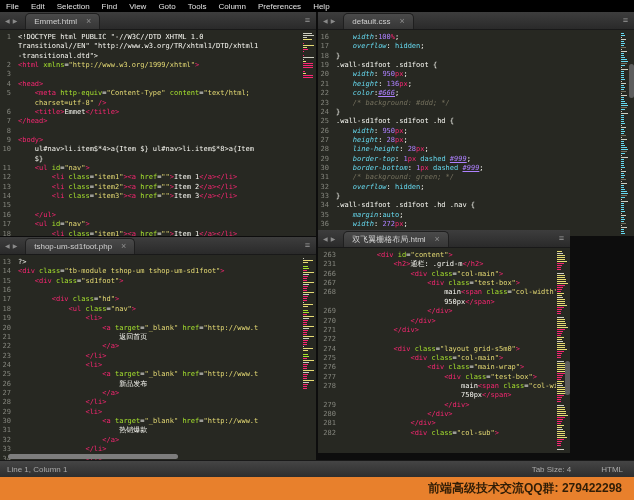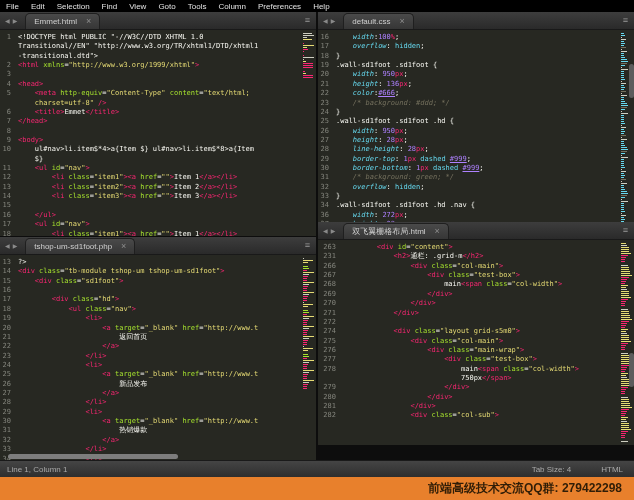--- a/index.html
+++ b/index.html
@@ -9,21 +9,21 @@
   
   .menubar { position:absolute; top:0; left:0; right:0; height:12px; background:#000;
              display:flex; align-items:center; }
   .menu-item { color:#e3e3e3; font-size:8px; padding:0 6px; cursor:default; }
 
   
   .pane { position:absolute; background:#272822; }
   #p0 { left:0;   top:12px;  width:316px; height:224px; }
   #p1 { left:318px; top:12px;  width:316px; height:224px; }
   #p2 { left:0;   top:237px; width:316px; height:223px; }
-  #p3 { left:318px; top:222px; width:316px; height:223px; }
+  #p3 { left:318px; top:230px; width:252px; height:223px; }
 
   .tabbar { position:absolute; top:0; left:0; right:0; height:18px;
             background:linear-gradient(#3d3d3d,#2a2a2a); border-bottom:1px solid #191919;
             display:flex; align-items:flex-end; }
   .navarrows { display:flex; gap:3px; padding:0 4px 5px 5px; color:#8a8a8a; font-size:6px; }
   .tab { height:16px; display:flex; align-items:center; margin-left:4px; padding:0 8px;
          background:linear-gradient(#4a4a4a,#363636); border:1px solid #1f1f1f; border-bottom:none;
          border-radius:5px 5px 0 0; color:#cfcfcf; font-size:8px; white-space:nowrap; }
   .tab-close { margin-left:9px; color:#8d8d8d; font-size:9px; line-height:9px; }
   .overflow-ic { margin-left:auto; padding:0 6px 4px 0; color:#9a9a9a; font-size:9px; }
@@ -38,21 +38,21 @@
 
   .tk-p  { color:#f8f8f2; }
   .tk-t  { color:#f92672; }
   .tk-a  { color:#a6e22e; }
   .tk-s  { color:#e6db74; }
   .tk-n  { color:#ae81ff; }
   .tk-u  { color:#f92672; }
   .tk-pr { color:#66d9ef; font-style:italic; }
   .tk-c  { color:#66d9ef; }
   .tk-cm { color:#75715e; font-style:italic; }
-  .tk-hx { color:#ae81ff; text-decoration:underline; }
+  .tk-hx { color:#ae81ff; text-decoration:underline;font-style:italic; }
 
   .minimap { position:absolute; top:2px; right:1px; width:12px; bottom:2px; overflow:hidden; }
   .mini-line { height:1px; margin-bottom:1px; }
 
   .hthumb { position:absolute; bottom:1px; left:8px; width:170px; height:5px;
             border-radius:3px; background:#7d7d7d; }
   .vthumb { position:absolute; right:0; width:5px; border-radius:3px; background:#5c5c5c; }
 
   
   .statusbar { position:absolute; top:460px; left:0; right:0; height:17px;
@@ -174,20 +174,21 @@
           <div class="code-row"><span class="gutter">25</span><span class="codetext"><span class="tk-p">.wall-sd1foot .sd1foot .hd {</span></span></div>
           <div class="code-row"><span class="gutter">26</span><span class="codetext"><span class="tk-p">    </span><span class="tk-pr">width</span><span class="tk-p">: </span><span class="tk-n">950</span><span class="tk-u">px</span><span class="tk-p">;</span></span></div>
           <div class="code-row"><span class="gutter">27</span><span class="codetext"><span class="tk-p">    </span><span class="tk-pr">height</span><span class="tk-p">: </span><span class="tk-n">28</span><span class="tk-u">px</span><span class="tk-p">;</span></span></div>
           <div class="code-row"><span class="gutter">28</span><span class="codetext"><span class="tk-p">    </span><span class="tk-pr">line-height</span><span class="tk-p">: </span><span class="tk-n">28</span><span class="tk-u">px</span><span class="tk-p">;</span></span></div>
           <div class="code-row"><span class="gutter">29</span><span class="codetext"><span class="tk-p">    </span><span class="tk-pr">border-top</span><span class="tk-p">: </span><span class="tk-n">1</span><span class="tk-u">px</span><span class="tk-p"> </span><span class="tk-c">dashed</span><span class="tk-p"> </span><span class="tk-hx">#999</span><span class="tk-p">;</span></span></div>
           <div class="code-row"><span class="gutter">30</span><span class="codetext"><span class="tk-p">    </span><span class="tk-pr">border-bottom</span><span class="tk-p">: </span><span class="tk-n">1</span><span class="tk-u">px</span><span class="tk-p"> </span><span class="tk-c">dashed</span><span class="tk-p"> </span><span class="tk-hx">#999</span><span class="tk-p">;</span></span></div>
           <div class="code-row"><span class="gutter">31</span><span class="codetext"><span class="tk-p">    </span><span class="tk-cm">/* background: green; */</span></span></div>
           <div class="code-row"><span class="gutter">32</span><span class="codetext"><span class="tk-p">    </span><span class="tk-pr">overflow</span><span class="tk-p">: </span><span class="tk-c">hidden</span><span class="tk-p">;</span></span></div>
           <div class="code-row"><span class="gutter">33</span><span class="codetext"><span class="tk-p">}</span></span></div>
           <div class="code-row"><span class="gutter">34</span><span class="codetext"><span class="tk-p">.wall-sd1foot .sd1foot .hd .nav {</span></span></div>
+          <div class="code-row"><span class="gutter">35</span><span class="codetext"><span class="tk-p">    </span><span class="tk-pr">margin</span><span class="tk-p">:</span><span class="tk-c">auto</span><span class="tk-p">;</span></span></div>
           <div class="code-row"><span class="gutter">36</span><span class="codetext"><span class="tk-p">    </span><span class="tk-pr">width</span><span class="tk-p">: </span><span class="tk-n">272</span><span class="tk-u">px</span><span class="tk-p">;</span></span></div>
           <div class="code-row"><span class="gutter">37</span><span class="codetext"><span class="tk-p">    </span><span class="tk-pr">height</span><span class="tk-p">: </span><span class="tk-n">28</span><span class="tk-u">px</span><span class="tk-p">;</span></span></div>
         </div>
       <div class="minimap">
           <div class="mini-line" style="width: 3px; background: rgb(102, 217, 239);"></div>
           <div class="mini-line" style="width: 4.2px; background: rgb(102, 217, 239);"></div>
           <div class="mini-line" style="width: 0.2px; background: rgb(207, 207, 194);"></div>
           <div class="mini-line" style="width: 4.8px; background: rgb(207, 207, 194);"></div>
           <div class="mini-line" style="width: 3.4px; background: rgb(102, 217, 239);"></div>
           <div class="mini-line" style="width: 3.6px; background: rgb(102, 217, 239);"></div>
@@ -412,20 +413,21 @@
       </div>
       <span class="overflow-ic">≡</span>
     </div>
     <div class="content">
       <div class="code">
           <div class="code-row"><span class="gutter">263</span><span class="codetext"><span class="tk-p">        </span><span class="tk-t">&lt;div</span><span class="tk-a"> id</span><span class="tk-p">=</span><span class="tk-s">"content"</span><span class="tk-t">&gt;</span></span></div>
           <div class="code-row"><span class="gutter">231</span><span class="codetext"><span class="tk-p">            </span><span class="tk-t">&lt;h2&gt;</span><span class="tk-p">通栏: .grid-m</span><span class="tk-t">&lt;/h2&gt;</span></span></div>
           <div class="code-row"><span class="gutter">266</span><span class="codetext"><span class="tk-p">                </span><span class="tk-t">&lt;div</span><span class="tk-a"> class</span><span class="tk-p">=</span><span class="tk-s">"col-main"</span><span class="tk-t">&gt;</span></span></div>
           <div class="code-row"><span class="gutter">267</span><span class="codetext"><span class="tk-p">                    </span><span class="tk-t">&lt;div</span><span class="tk-a"> class</span><span class="tk-p">=</span><span class="tk-s">"test-box"</span><span class="tk-t">&gt;</span></span></div>
           <div class="code-row"><span class="gutter">268</span><span class="codetext"><span class="tk-p">                        main</span><span class="tk-t">&lt;span</span><span class="tk-a"> class</span><span class="tk-p">=</span><span class="tk-s">"col-width"</span><span class="tk-t">&gt;</span></span></div>
+          <div class="code-row"><span class="gutter"></span><span class="codetext"><span class="tk-p">                        950px</span><span class="tk-t">&lt;/span&gt;</span></span></div>
           <div class="code-row"><span class="gutter">269</span><span class="codetext"><span class="tk-p">                    </span><span class="tk-t">&lt;/div&gt;</span></span></div>
           <div class="code-row"><span class="gutter">270</span><span class="codetext"><span class="tk-p">                </span><span class="tk-t">&lt;/div&gt;</span></span></div>
           <div class="code-row"><span class="gutter">271</span><span class="codetext"><span class="tk-p">            </span><span class="tk-t">&lt;/div&gt;</span></span></div>
           <div class="code-row"><span class="gutter">272</span><span class="codetext"></span></div>
           <div class="code-row"><span class="gutter">274</span><span class="codetext"><span class="tk-p">            </span><span class="tk-t">&lt;div</span><span class="tk-a"> class</span><span class="tk-p">=</span><span class="tk-s">"layout grid-s5m0"</span><span class="tk-t">&gt;</span></span></div>
           <div class="code-row"><span class="gutter">275</span><span class="codetext"><span class="tk-p">                </span><span class="tk-t">&lt;div</span><span class="tk-a"> class</span><span class="tk-p">=</span><span class="tk-s">"col-main"</span><span class="tk-t">&gt;</span></span></div>
           <div class="code-row"><span class="gutter">276</span><span class="codetext"><span class="tk-p">                    </span><span class="tk-t">&lt;div</span><span class="tk-a"> class</span><span class="tk-p">=</span><span class="tk-s">"main-wrap"</span><span class="tk-t">&gt;</span></span></div>
           <div class="code-row"><span class="gutter">277</span><span class="codetext"><span class="tk-p">                        </span><span class="tk-t">&lt;div</span><span class="tk-a"> class</span><span class="tk-p">=</span><span class="tk-s">"test-box"</span><span class="tk-t">&gt;</span></span></div>
           <div class="code-row"><span class="gutter">278</span><span class="codetext"><span class="tk-p">                            main</span><span class="tk-t">&lt;span</span><span class="tk-a"> class</span><span class="tk-p">=</span><span class="tk-s">"col-width"</span><span class="tk-t">&gt;</span></span></div>
           <div class="code-row"><span class="gutter"></span><span class="codetext"><span class="tk-p">                            750px</span><span class="tk-t">&lt;/span&gt;</span></span></div>

